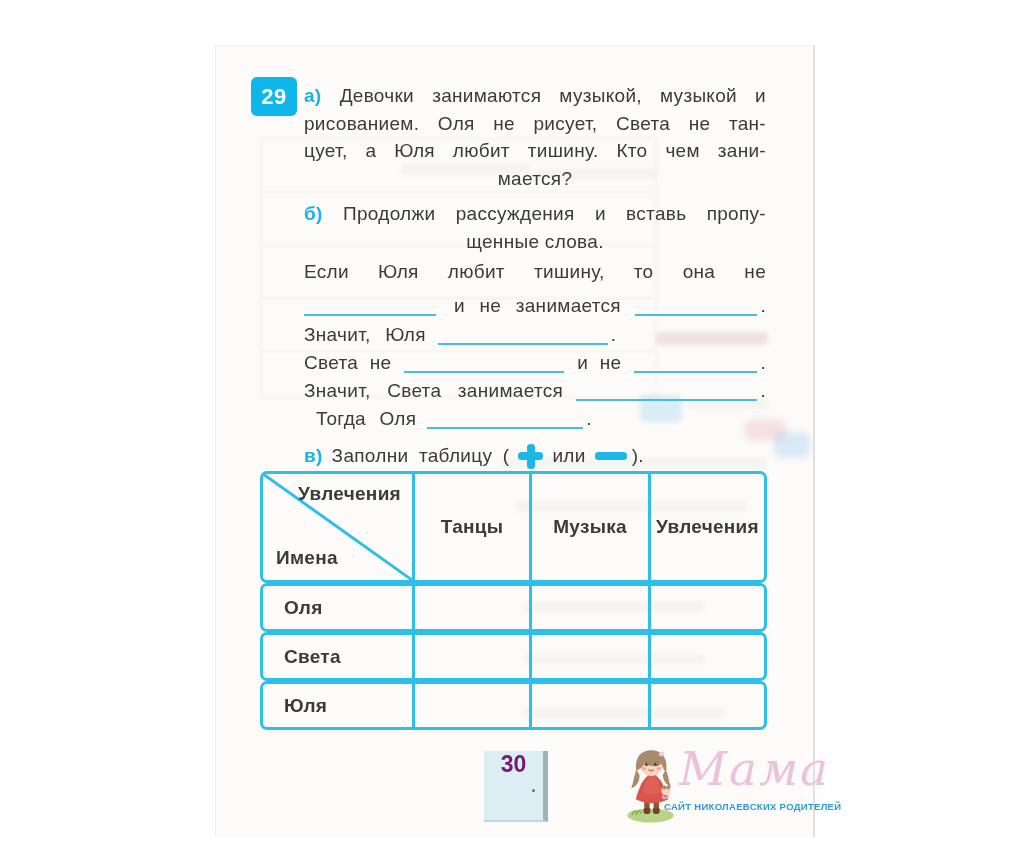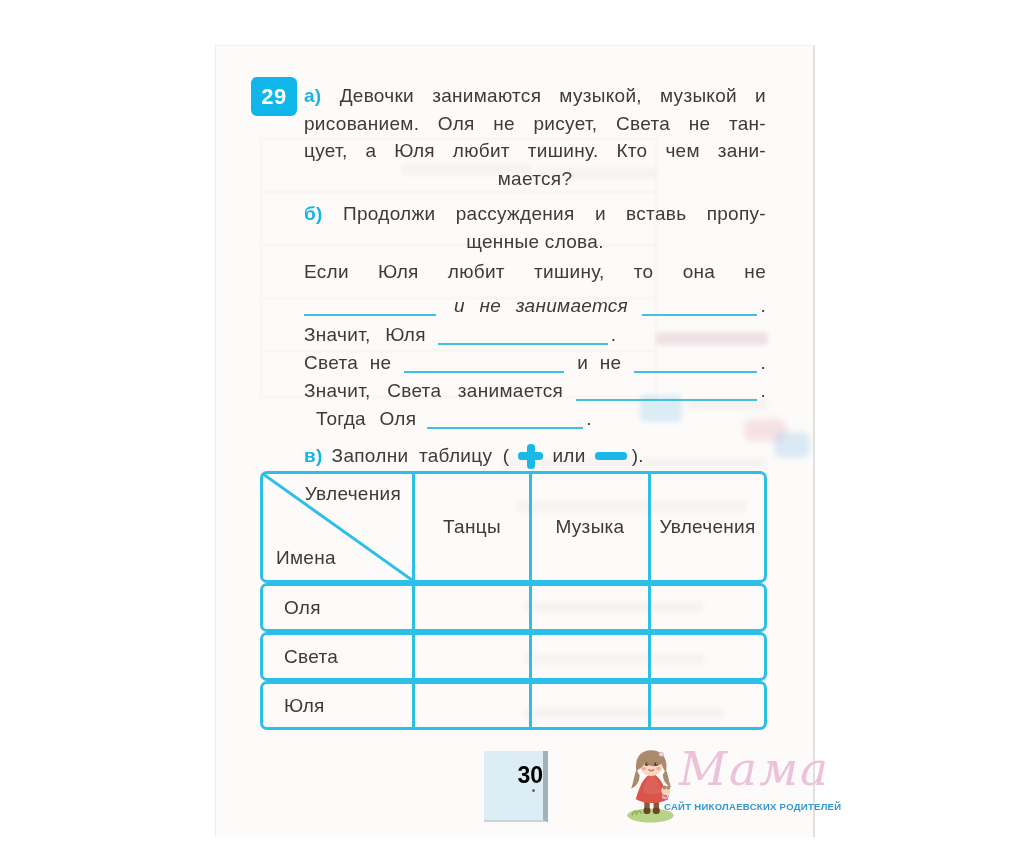--- a/index.html
+++ b/index.html
@@ -26,34 +26,34 @@
   .taskc .w{line-height:30px;}
   .plus-shape{position:relative;width:25px;height:25px;align-self:center;flex:none;}
   .plus-shape::before{content:"";position:absolute;left:0;top:8.5px;width:25px;height:8px;
     background:#19b8e6;border-radius:3.5px;}
   .plus-shape::after{content:"";position:absolute;left:8.5px;top:0;width:8px;height:25px;
     background:#19b8e6;border-radius:3.5px;}
   .minus-shape{width:32px;height:8px;background:#19b8e6;border-radius:3.5px;align-self:center;flex:none;}
   
   .logic-table{position:absolute;left:44px;top:425px;width:507px;}
   .trow,.thead{display:grid;grid-template-columns:149px 117px 119px 1fr;
-    border:3px solid #2ebfe9;background:transparent;box-sizing:border-box;border-radius:7px;}
+    border:3px solid #2ebfe9;background:transparent;box-sizing:border-box;border-radius:7px;font-weight:bold;}
   .thead{height:112px;}
   .trow{height:49px;}
   .cell{position:relative;box-sizing:border-box;}
   .cell + .cell{border-left:3px solid #2ebfe9;}
   .corner svg{position:absolute;left:0;top:0;width:100%;height:100%;}
   .corner-top{position:absolute;top:9px;right:11px;font-size:19px;color:#3d3b39;letter-spacing:.3px;}
   .corner-bottom{position:absolute;bottom:11px;left:13px;font-size:19px;color:#3d3b39;letter-spacing:.3px;}
   .col-head{display:flex;align-items:center;justify-content:center;font-size:19px;color:#3d3b39;letter-spacing:.3px;}
   .name-cell{display:flex;align-items:center;padding-left:21px;font-size:19px;color:#3d3b39;letter-spacing:.3px;}
   
   .page-tab{position:absolute;left:268px;top:705px;width:64px;height:71px;
     background:#ddedf4;border-right:5px solid #9db4ba;border-bottom:2px solid #c3d6dc;box-sizing:border-box;}
-  .page-tab .num{margin-top:11px;text-align:right;font-size:23px;font-weight:bold;color:#000000;}
+  .page-tab .num{text-align:center;font-size:23px;font-weight:bold;color:#701a75;}
   .speck{position:absolute;left:316px;top:743px;width:3px;height:3px;background:#6a6a6a;border-radius:50%;}
   .watermark{position:absolute;left:400px;top:695px;width:207px;height:92px;}
   .wm-girl{position:absolute;left:5px;top:2px;width:62px;height:86px;}
   .wm-title{position:absolute;left:63px;top:4px;font-family:"DejaVu Serif","Liberation Serif",serif;
     font-style:italic;font-size:47px;color:#ecc2da;letter-spacing:2px;line-height:1;}
   .wm-sub{position:absolute;left:48px;top:60px;font-size:9.5px;font-weight:bold;color:#2f99d6;
     letter-spacing:.3px;white-space:nowrap;}
   
   .ghost{position:absolute;pointer-events:none;}
   .g-table{left:44px;top:92px;width:393px;height:256px;border:2px solid #c3b59b;
@@ -95,21 +95,21 @@
 
   <div>
     <div class="tx line jl" style="top:154px;"><span class="clabel">б)</span> <span>Продолжи рассуждения и вставь пропу-</span></div>
     <div class="tx line nl" style="top:181.5px;">щенные слова.</div>
   </div>
 
   <div class="tx line jl" style="top:212px;">Если Юля любит тишину, то она не</div>
 
   <div class="fill-line tx" style="top:242px;">
     <span class="blank" style="width:132px;"></span>
-    <span class="w" style="margin-left:18px;margin-right:14px;word-spacing:9px;font-style:italic;">и не занимается</span>
+    <span class="w" style="margin-left:18px;margin-right:14px;word-spacing:9px;">и не занимается</span>
     <span class="blank" style="flex:1;"></span>
     <span class="w" style="margin-left:3px;">.</span>
   </div>
 
   <div class="fill-line tx" style="top:271px;">
     <span class="w" style="word-spacing:9px;">Значит, Юля</span>
     <span class="blank" style="width:170px;margin-left:12px;"></span>
     <span class="w" style="margin-left:3px;">.</span>
   </div>
 

